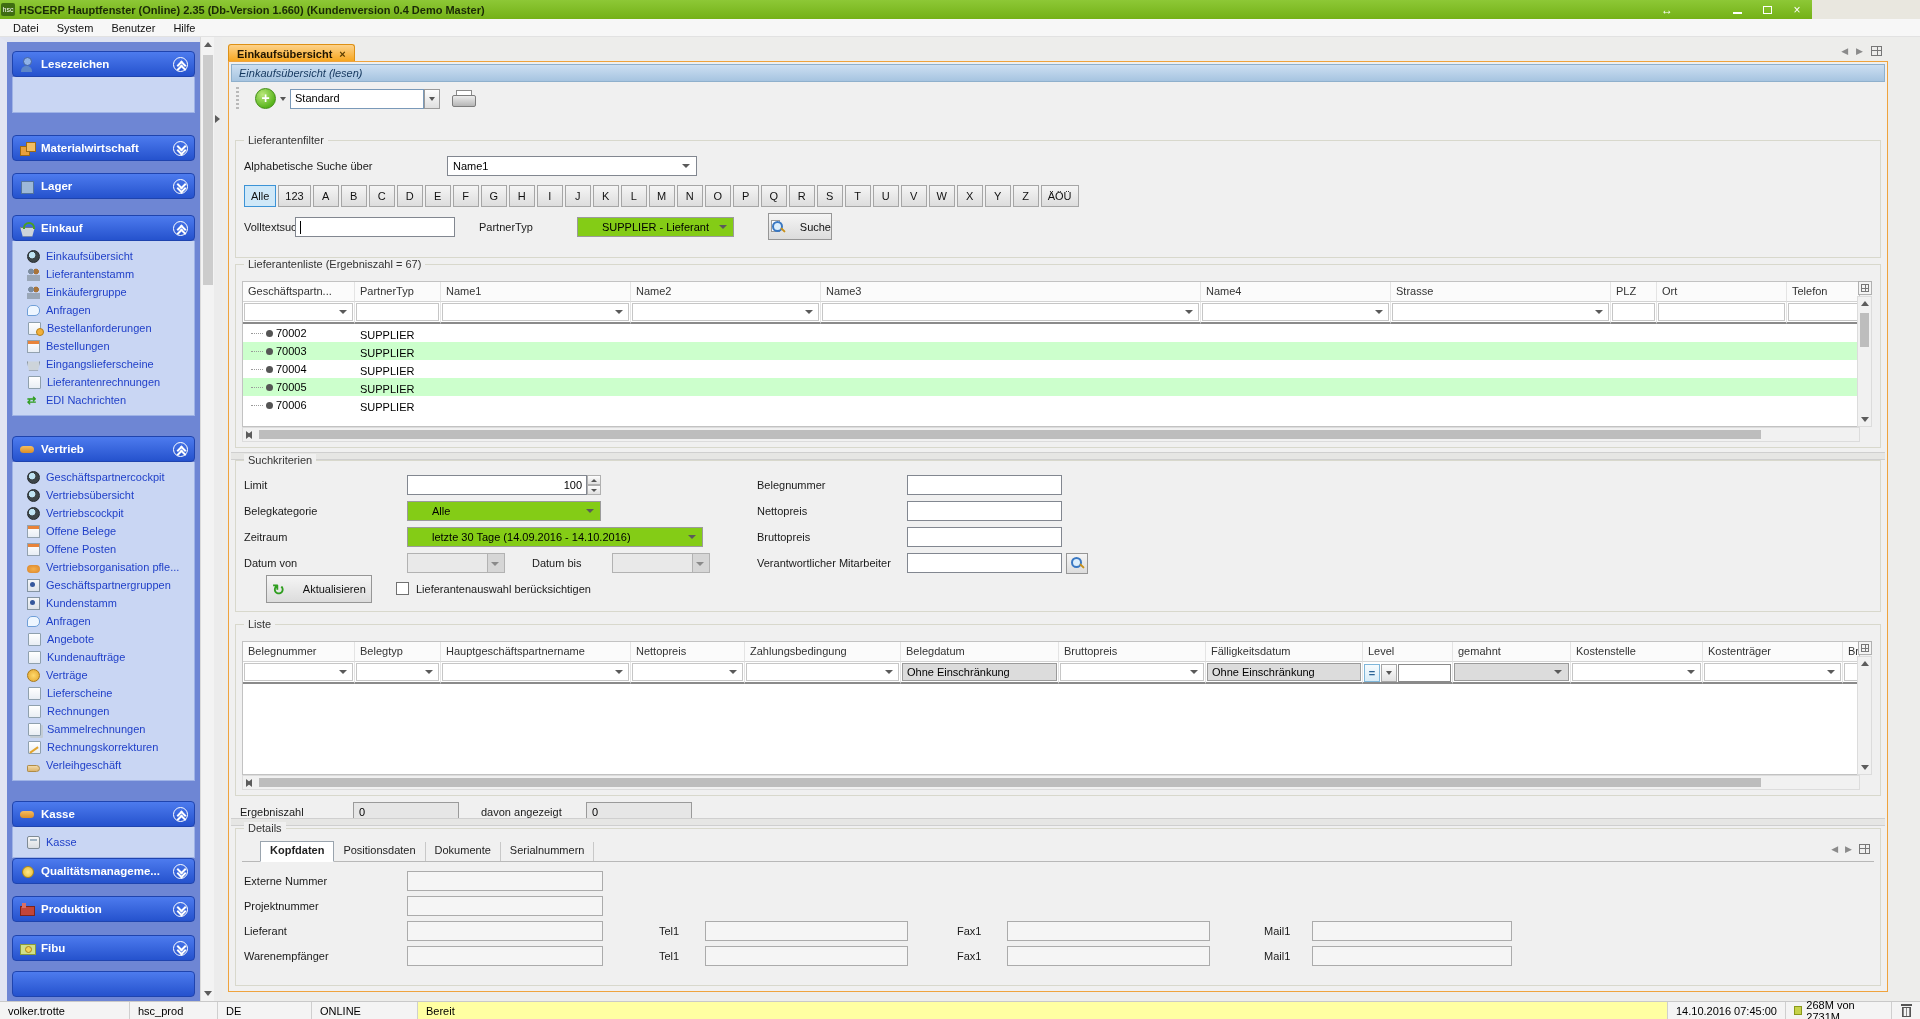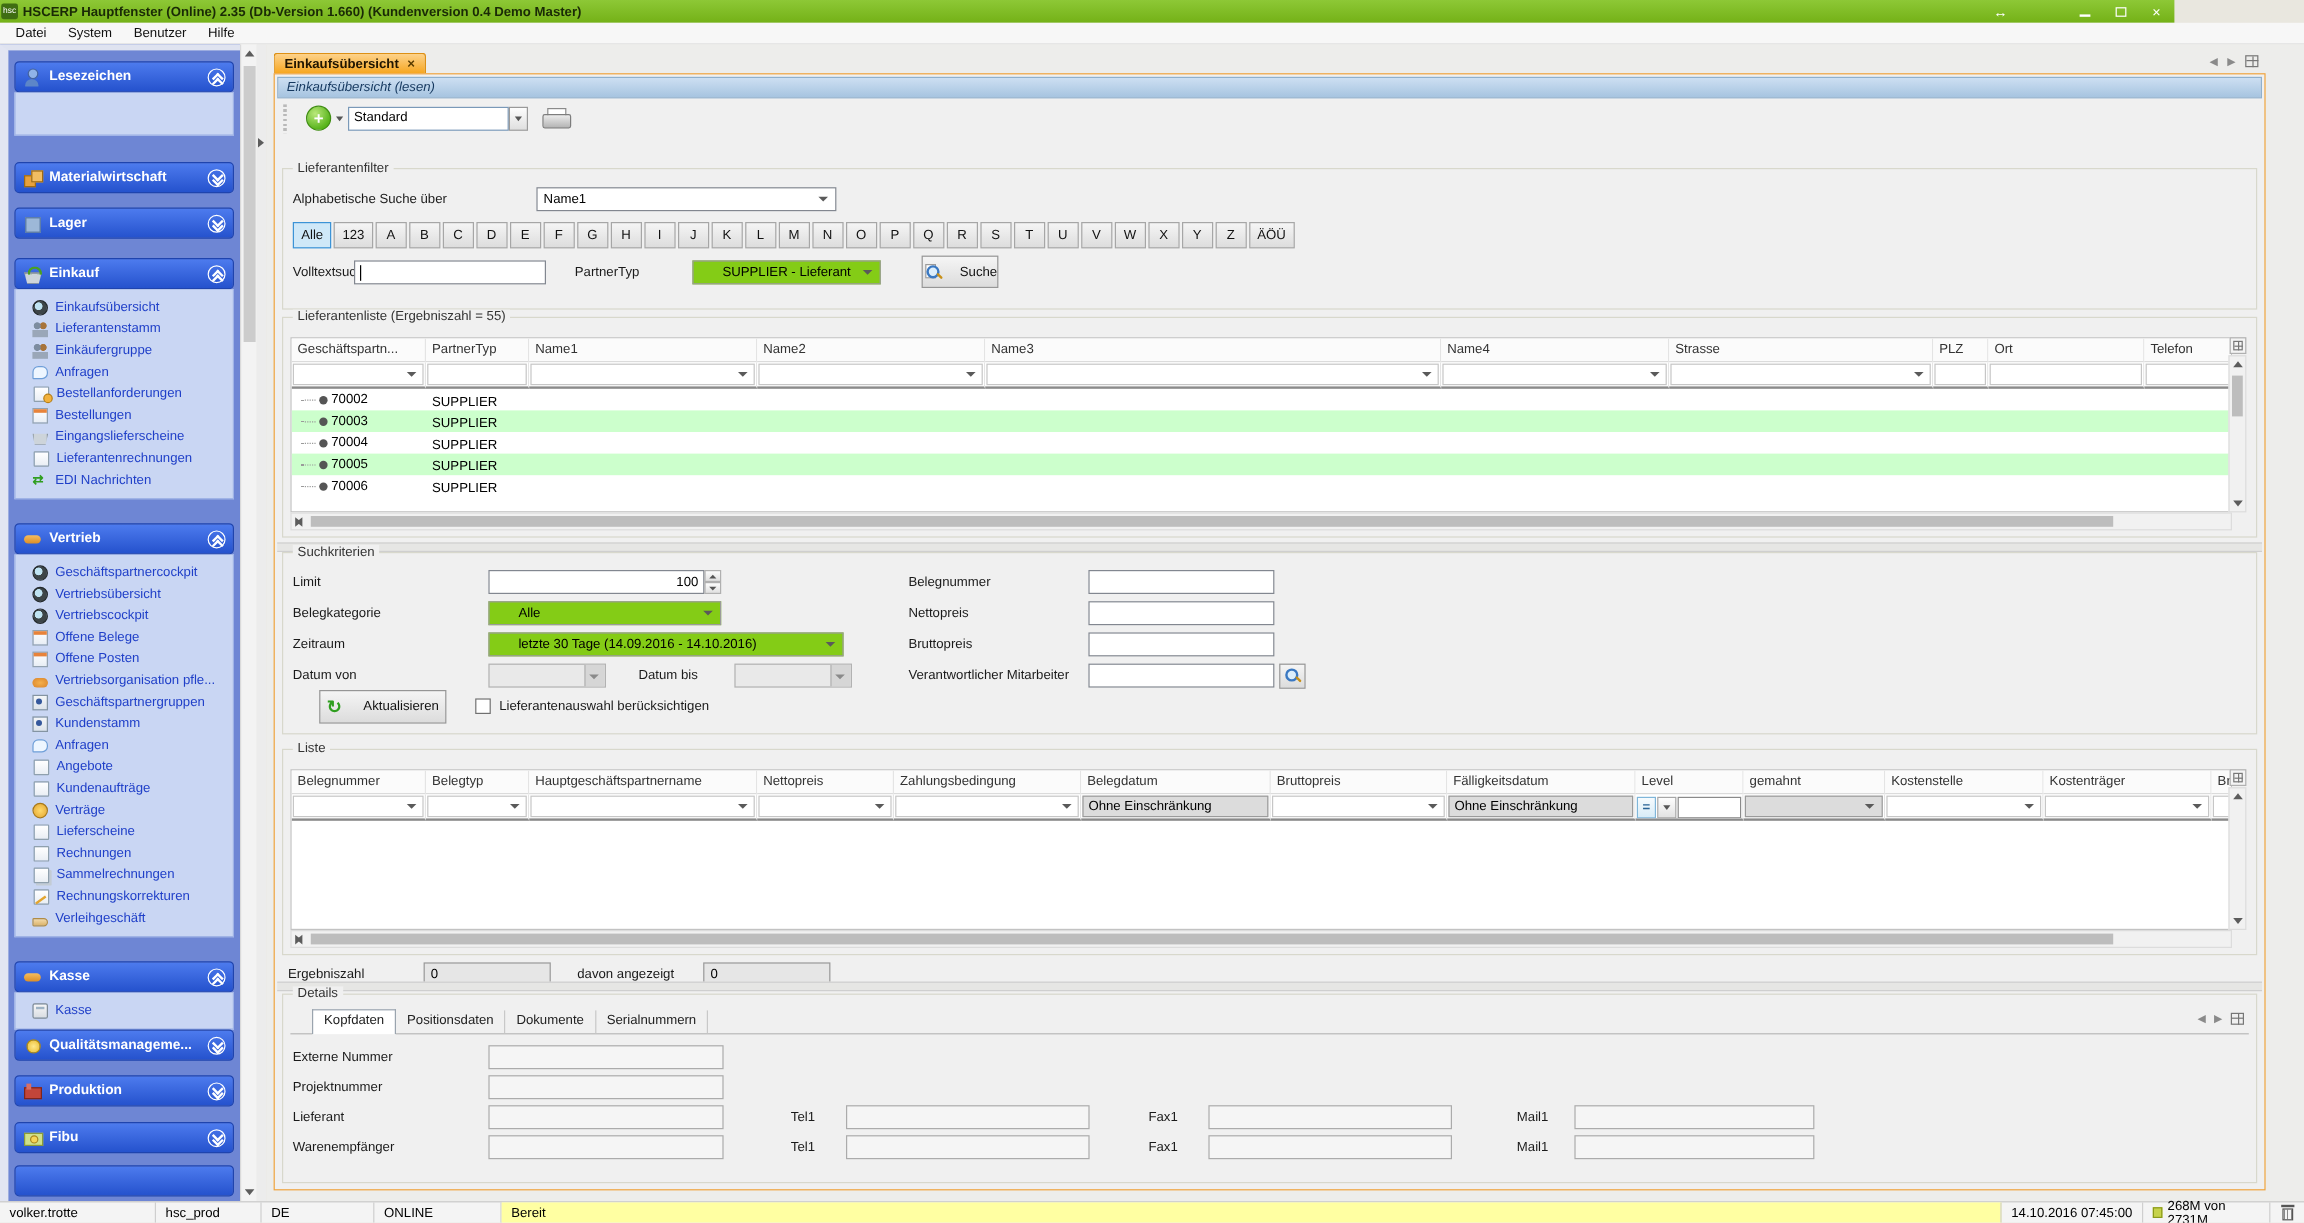--- a/index.html
+++ b/index.html
@@ -230,21 +230,21 @@
   .spb .t { width:0; height:0; border-left:3px solid transparent; border-right:3px solid transparent; }
   .spb .t.up { border-bottom:3px solid #555; } .spb .t.dn { border-top:3px solid #555; }
 
   .cb { position:absolute; width:13px; height:13px; background:#fff; border:1px solid #707070; }
   .robox { position:absolute; height:20px; background:#e6e6e6; border:1px solid #9a9a9a; padding:0 5px; line-height:18px; }
   .grayfield { position:absolute; height:20px; background:#f5f5f5; border:1px solid #ababab; }
 
   
   .dtabs { position:absolute; left:6px; right:6px; top:12px; height:21px; border-bottom:1px solid #b8b8b8; padding-left:18px; display:flex; align-items:flex-end; }
   .dtab { padding:2px 9px; border-right:1px solid #c8c8c8; color:#222; height:19px; }
-  .dtab:first-child { background:#fff; border:1px solid #9aa4ae; border-bottom:1px solid #fff; font-weight:normal; margin-bottom:-1px; height:21px; }
+  .dtab:first-child { background:#fff; border:1px solid #9aa4ae; border-bottom:1px solid #fff; font-weight:bold; margin-bottom:-1px; height:21px; }
   .dtabnav { position:absolute; right:10px; top:15px; display:flex; gap:7px; align-items:center; color:#8a8a8a; font-size:9px; }
 
   .splitbar { position:absolute; left:2px; right:2px; height:8px; background:#e6e6e4;
     border-top:1px solid #cfcfcf; border-bottom:1px solid #cfcfcf; }
 
   
   .statusbar { position:absolute; left:0; top:1001px; width:1920px; height:18px; background:#f4f4f4;
     border-top:1px solid #c9c9c9; display:flex; align-items:stretch; }
   .seg { border-right:1px solid #cfcfcf; padding:0 8px; display:flex; align-items:center; }
   .seg.ready { background:#ffffa2; flex:1 1 auto; }
@@ -554,21 +554,21 @@
     <div class="pushbtn" style="left:532px;top:72px;width:64px;height:27px">
       <span class="suchico">
           <span class="docsm"></span>
           <span class="mag"></span>
         </span>
       <span>Suche</span>
     </div>
   </div>
 
   <div class="fs" style="left:6px;top:202px;width:1646px;height:184px">
-    <span class="legend">Lieferantenliste (Ergebniszahl = 55)</span>
+    <span class="legend">Lieferantenliste (Ergebniszahl = 67)</span>
     <div class="grid-wrap" style="left:6px;top:16px;width:1618px;height:146px">
       <div class="grid-inner" style="width:1694px">
         <div class="gline ghead sup-cols">
 
         <div class="cell">Geschäftspartn...</div>
             <div class="cell">PartnerTyp</div>
             <div class="cell">Name1</div>
             <div class="cell">Name2</div>
             <div class="cell">Name3</div>
             <div class="cell">Name4</div>

